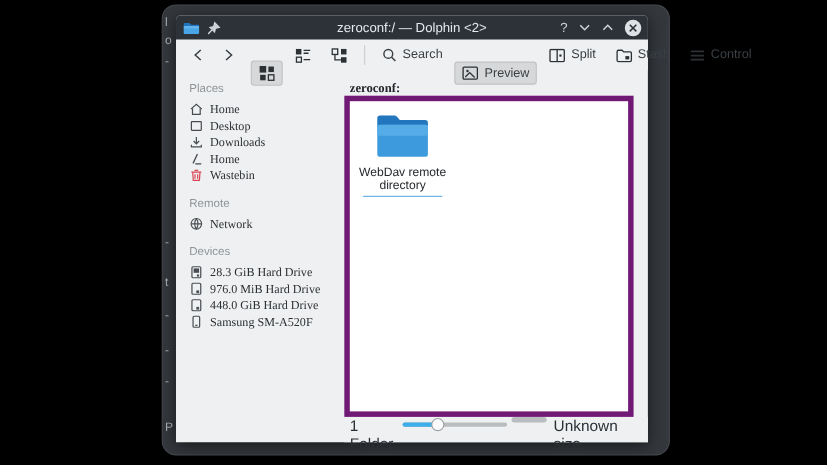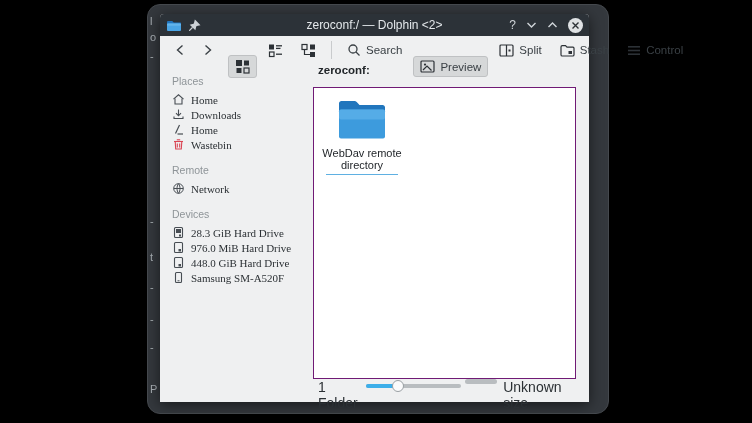--- a/index.html
+++ b/index.html
@@ -52,24 +52,24 @@
   .sep{width:1px;height:18px;background:#c9cbcd;margin:0 4px;flex:none;}
   .icon{display:block;flex:none;}
   
   .main{flex:1;display:flex;min-height:0;}
   .sidebar{width:153px;flex:none;padding:4px 0 0 12px;box-sizing:border-box;overflow:hidden;}
   .side-header{color:#8e9498;font-size:10.5px;margin:7px 0 5px 0;}
   .side-item{display:flex;align-items:center;gap:6px;height:15px;color:#2b3034;font-size:11px;white-space:nowrap;font-family:Liberation Serif, serif;}
   .side-item .icon{color:#474d53;}
   .side-item.red .icon{color:#da4453;}
   .rightcol{flex:1;display:flex;flex-direction:column;min-width:0;}
-  .breadcrumb{height:23px;flex:none;display:flex;align-items:flex-start;padding-left:5px;}
+  .breadcrumb{height:23px;flex:none;display:flex;align-items:flex-end;padding-left:5px;font-family:Liberation Serif, serif;}
   .crumb{font-size:11.5px;font-weight:bold;color:#22262a;}
   .view{
-    flex:1;background:#ffffff;border:1px solid #701a75;margin-right:13px;
+    flex:1;background:#ffffff;border:5px solid #701a75;margin-right:13px;
     position:relative;min-height:0;
   }
   .file-item{position:absolute;left:5px;top:9px;width:86px;text-align:center;}
   .folder-icon{display:block;margin:0 auto 6px auto;}
   .file-label{font-size:11px;color:#24282c;line-height:11.5px;}
   .file-underline{width:72px;height:1px;background:#5fb0e2;margin:3px auto 0 auto;}
   
   .statusbar{
     height:23px;flex:none;display:flex;align-items:flex-start;padding:0 4px 0 5px;
     font-size:14px;color:#2b3034;background:#eff0f1;
@@ -219,20 +219,26 @@
         <svg class="icon" width="13" height="13" viewBox="0 0 13 13">
           <g fill="none" stroke="currentColor" stroke-width="1.1">
             <polyline points="1.5,6.2 6.5,1.8 11.5,6.2"></polyline>
             <polyline points="3,5.5 3,11 10,11 10,5.5"></polyline>
           </g>
         </svg>
         <span>Home</span>
       </div>
       <div class="side-item">
         <svg class="icon" width="13" height="13" viewBox="0 0 13 13">
+          <rect x="2" y="2.5" width="9" height="8" rx="0.5" fill="none" stroke="currentColor" stroke-width="1.1"></rect>
+        </svg>
+        <span>Desktop</span>
+      </div>
+      <div class="side-item">
+        <svg class="icon" width="13" height="13" viewBox="0 0 13 13">
           <g fill="none" stroke="currentColor" stroke-width="1.1">
             <line x1="6.5" y1="1.5" x2="6.5" y2="7.5"></line>
             <polyline points="4,5.2 6.5,7.8 9,5.2"></polyline>
             <path d="M2,8.5 v2 h9 v-2"></path>
           </g>
         </svg>
         <span>Downloads</span>
       </div>
       <div class="side-item">
         <svg class="icon" width="13" height="13" viewBox="0 0 13 13">

